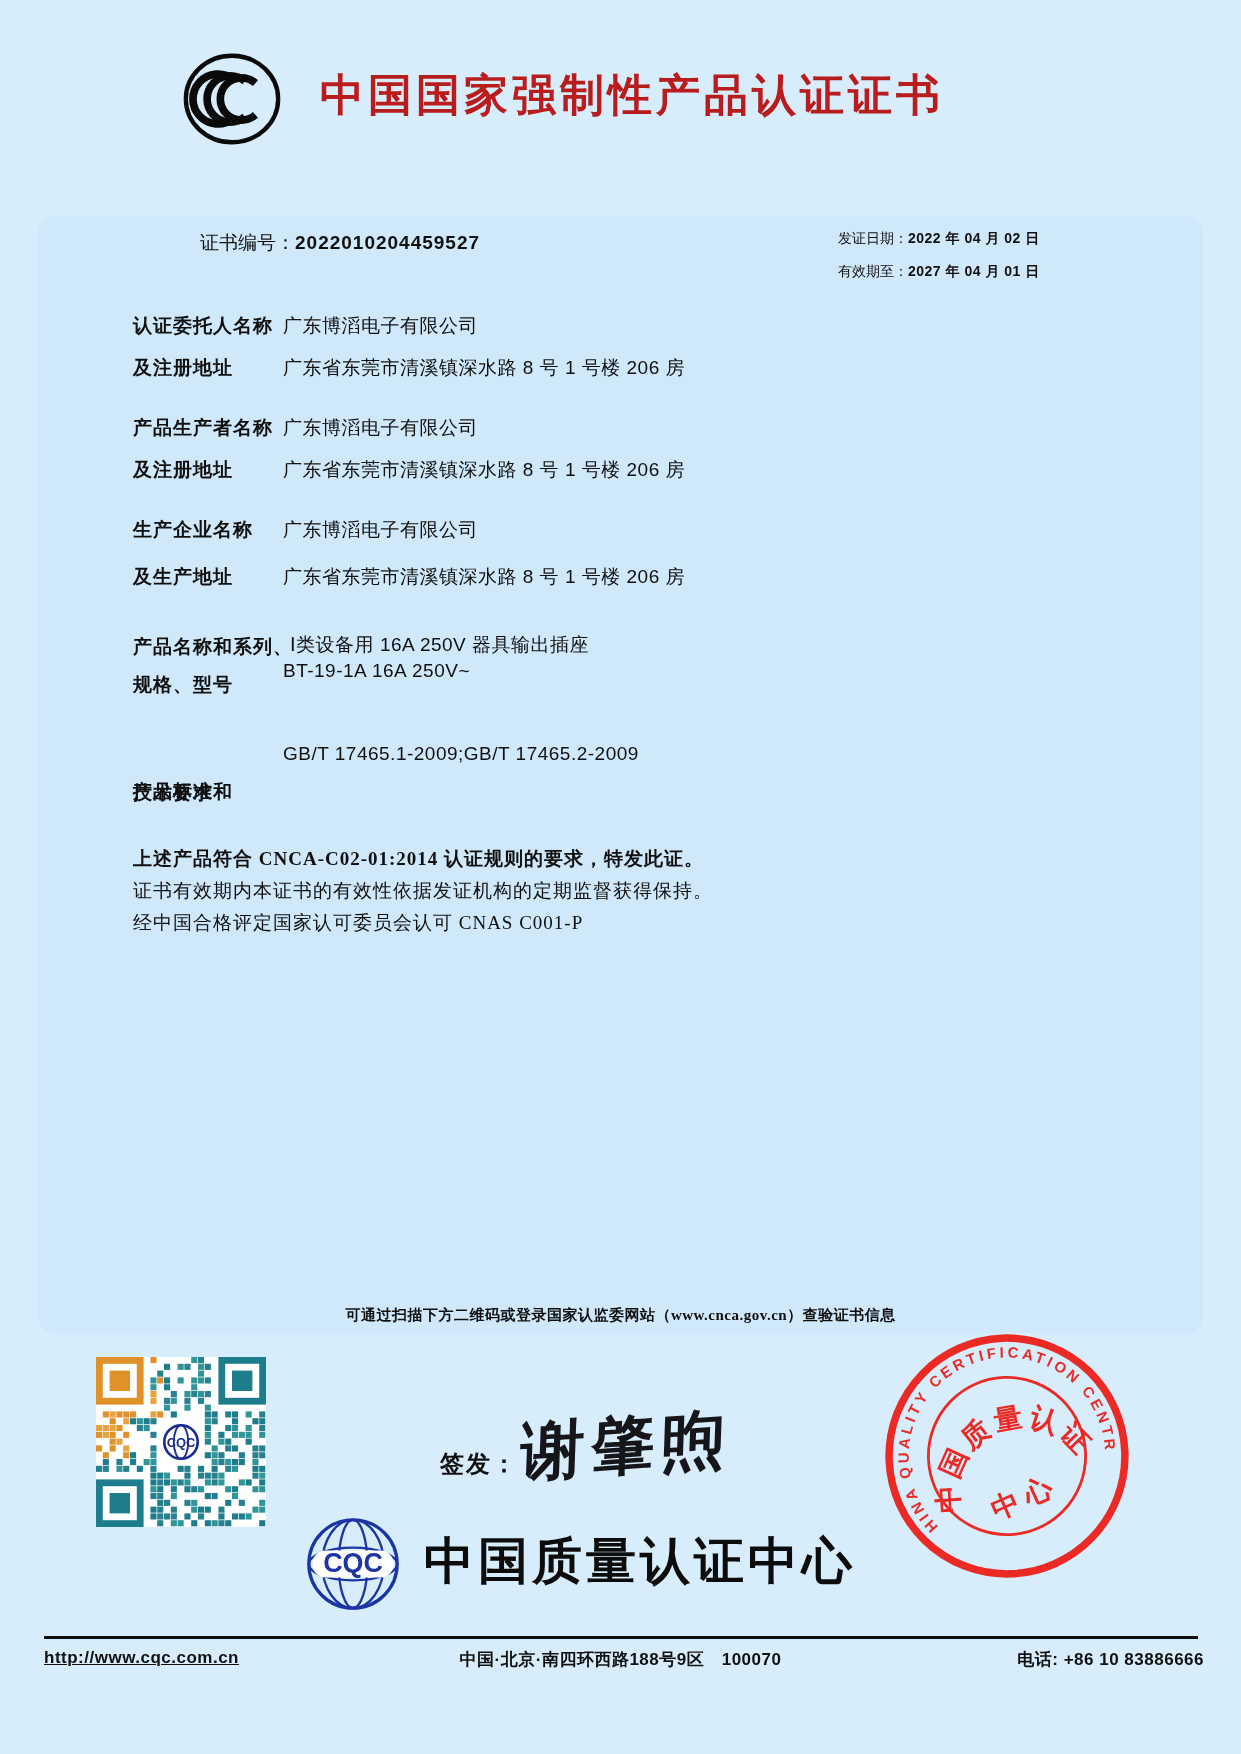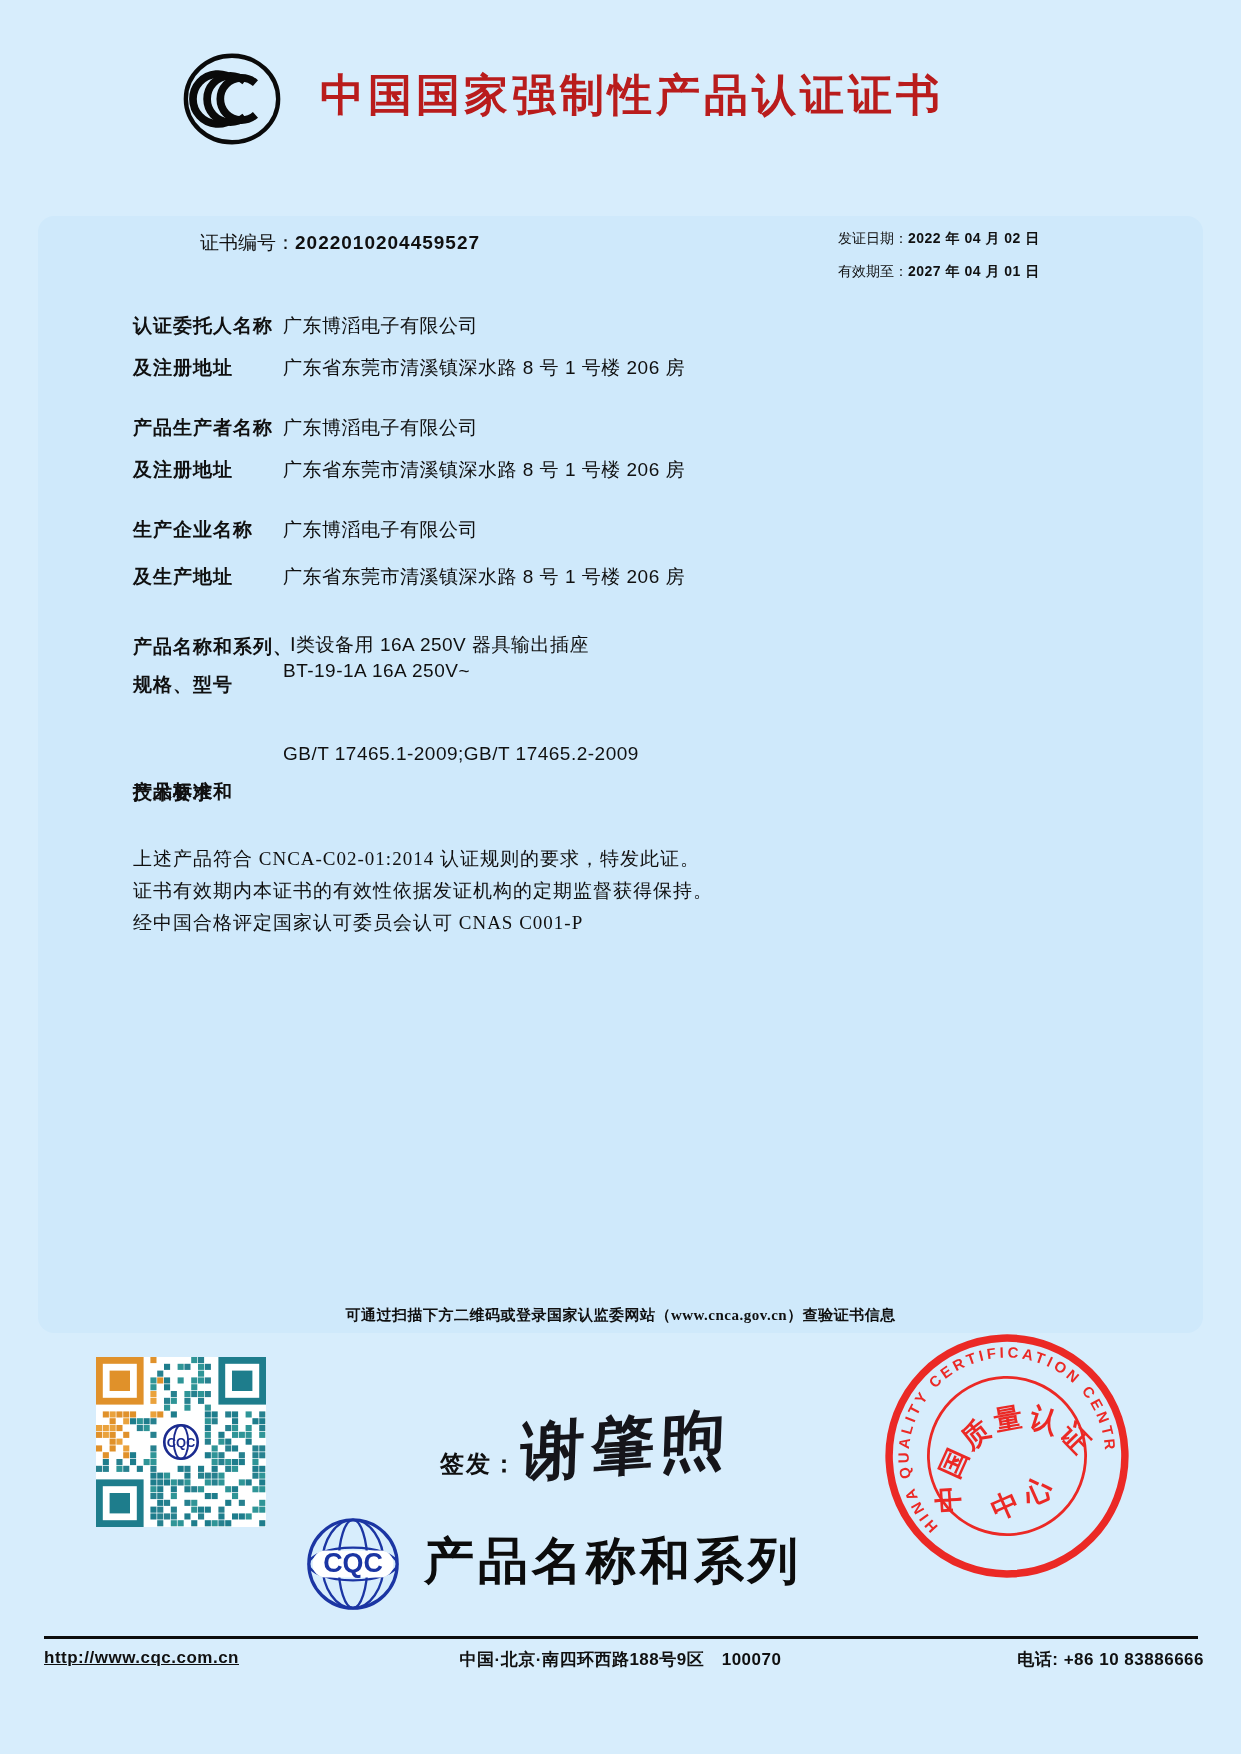--- a/index.html
+++ b/index.html
@@ -109,21 +109,21 @@
 
   <div class="abs f-label" style="left:133px;top:634px;">产品名称和系列、</div>
   <div class="abs f-value" style="left:290px;top:632px;">Ⅰ类设备用 16A 250V 器具输出插座</div>
   <div class="abs f-value" style="left:283px;top:660px;">BT-19-1A 16A 250V~</div>
   <div class="abs f-label" style="left:133px;top:672px;">规格、型号</div>
 
   <div class="abs f-label" style="left:133px;top:743px;margin-top:36px;">产品标准和</div>
   <div class="abs f-value" style="left:283px;top:743px;">GB/T 17465.1-2009;GB/T 17465.2-2009</div>
   <div class="abs f-label" style="left:133px;top:780px;">技术要求</div>
 
-  <div class="abs stmt" style="left:133px;top:846px;">上述产品符合 CNCA-C02-01:2014 认证规则的要求，特发此证。</div>
+  <div class="abs stmt" style="left:133px;top:846px;font-weight:bold;">上述产品符合 CNCA-C02-01:2014 认证规则的要求，特发此证。</div>
   <div class="abs stmt" style="left:133px;top:878px;">证书有效期内本证书的有效性依据发证机构的定期监督获得保持。</div>
   <div class="abs stmt" style="left:133px;top:910px;">经中国合格评定国家认可委员会认可 CNAS C001-P</div>
 
   <div class="abs qr-note" style="top:1306px;">可通过扫描下方二维码或登录国家认监委网站（www.cnca.gov.cn）查验证书信息</div>
 
   <div class="abs qr-box">
     <svg id="qr-svg" width="170" height="170" viewBox="0 0 170 170">
         <rect x="0" y="0" width="170" height="170" fill="#ffffff"></rect>
         <rect x="54.4" y="0" width="6.1" height="6.1" fill="#e0912a"></rect>
         <rect x="95.2" y="0" width="6.1" height="6.1" fill="#2f9597"></rect>
@@ -354,21 +354,21 @@
   <div class="abs cqc-logo">
     <svg width="96" height="96" viewBox="0 0 100 100">
       <circle cx="50" cy="50" r="46" fill="none" stroke="#1b35a3" stroke-width="3.4"></circle>
       <ellipse cx="50" cy="50" rx="32" ry="46" fill="none" stroke="#1b35a3" stroke-width="2.4"></ellipse>
       <ellipse cx="50" cy="50" rx="15" ry="46" fill="none" stroke="#1b35a3" stroke-width="2.4"></ellipse>
       <ellipse cx="50" cy="50" rx="46" ry="17" fill="none" stroke="#1b35a3" stroke-width="2.4"></ellipse>
       <rect x="8" y="36" width="84" height="28" rx="13" fill="#ffffff"></rect>
       <text x="50" y="58" text-anchor="middle" font-size="28" font-weight="bold" fill="#1b35a3" font-family="Liberation Sans, sans-serif">CQC</text>
     </svg>
   </div>
-  <div class="abs issuer-name">产品名称和系列</div>
+  <div class="abs issuer-name">中国质量认证中心</div>
 
   <div class="abs seal">
     <svg width="262" height="262" viewBox="0 0 280 280" style="opacity:0.95;">
       <circle cx="140" cy="140" r="126" fill="none" stroke="#ed1f1a" stroke-width="8"></circle>
       <circle cx="140" cy="140" r="84" fill="none" stroke="#ed1f1a" stroke-width="3"></circle>
       <defs>
         <path id="ringPath" d="M 43 180 A 105 105 0 1 1 237 180"></path>
         <path id="arcCn" d="M 73 162 A 70 70 0 0 1 207 162"></path>
       </defs>
       <text font-size="16" font-weight="bold" fill="#ed1f1a" letter-spacing="3.5" font-family="Liberation Sans, sans-serif">

